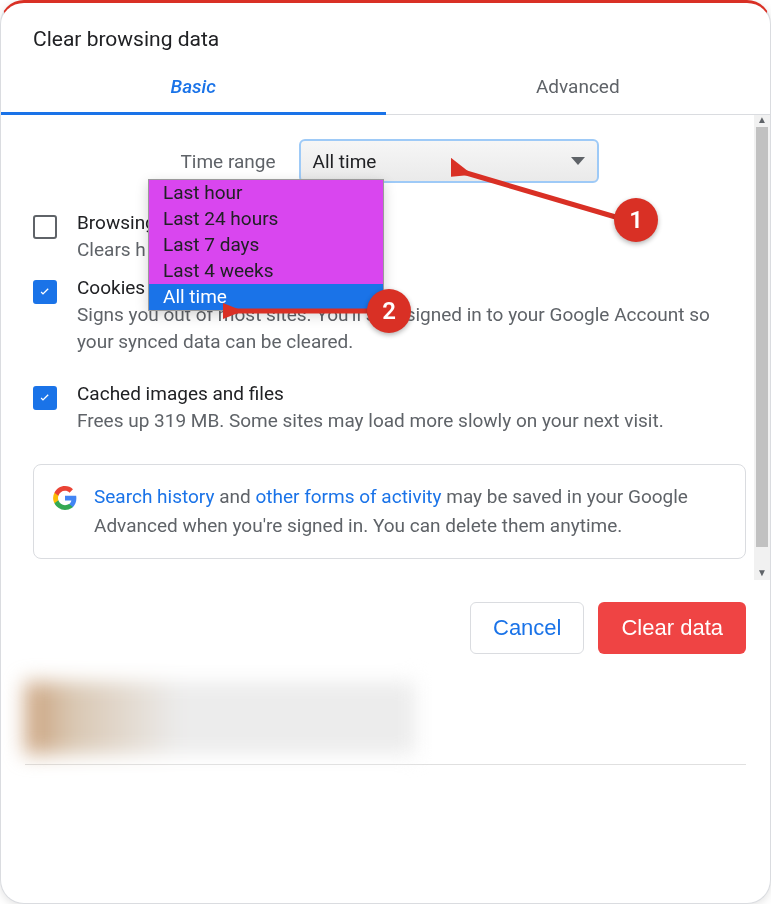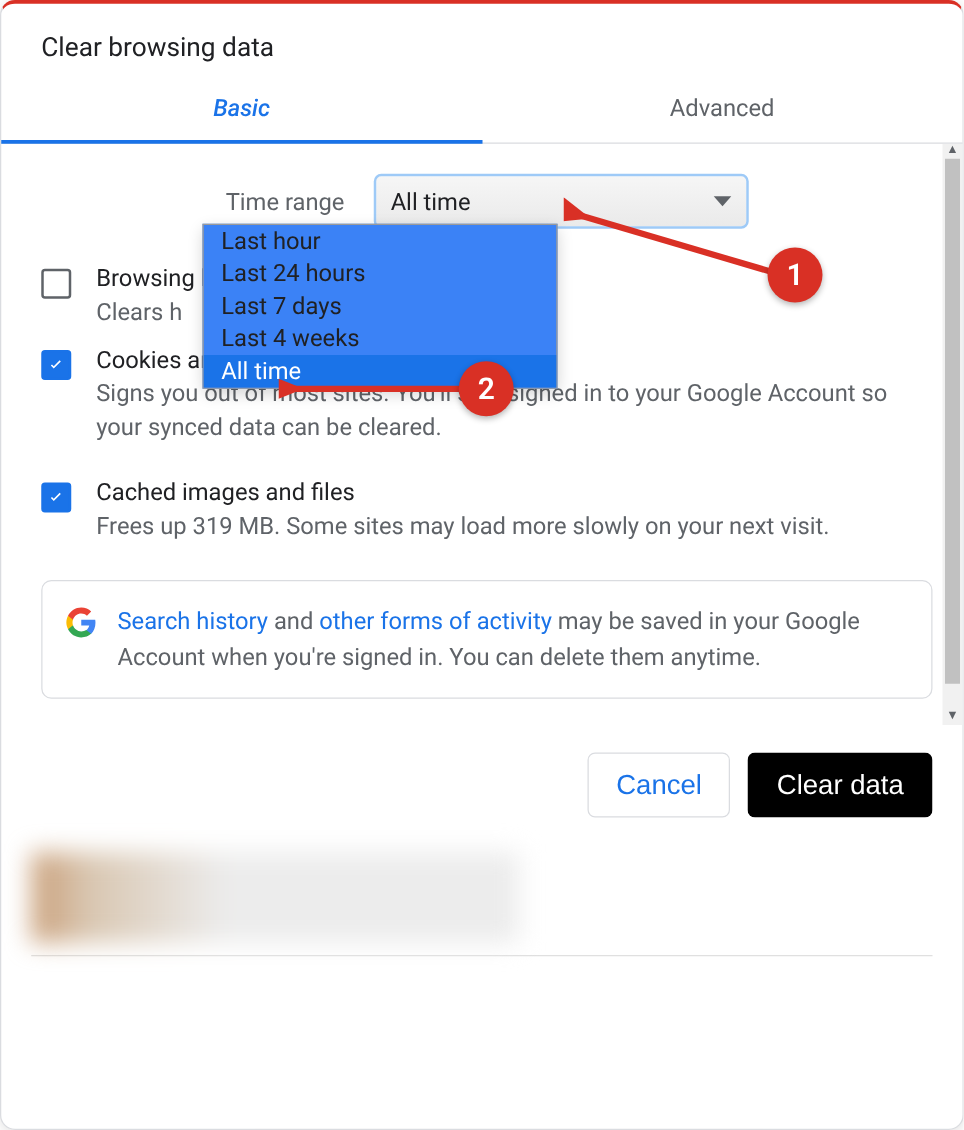--- a/index.html
+++ b/index.html
@@ -15,21 +15,21 @@
     font-size: 19px;
     color: #202124;
   }
   .dialog {
     position: relative;
     width: 771px;
     height: 904px;
     background: #fff;
     border: 1px solid #dadce0;
     border-top: 3px solid #d93025;
-    border-radius: 12px;
+    border-radius: 24px;
     box-shadow: 0 2px 10px rgba(0,0,0,.12);
   }
   .dialog-title {
     font-size: 21px;
     padding: 24px 32px 10px 32px;
     color: #202124;
   }
   .tabbar {
     display: flex;
     border-bottom: 1px solid #dadce0;
@@ -119,24 +119,24 @@
   }
   .select-box .caret {
     width: 0; height: 0;
     border-left: 7px solid transparent;
     border-right: 7px solid transparent;
     border-top: 8px solid #5f6368;
   }
 
   .dropdown {
     position: absolute;
-    left: 161px;
+    left: 147px;
     top: 64px;
-    width: 284px;
-    background: #3b82f6;
+    width: 236px;
+    background: #d946ef;
     border: 1px solid #9a9a9a;
     box-shadow: 0 4px 12px rgba(0,0,0,.18);
     z-index: 30;
   }
   .dropdown-item {
     padding: 0 14px;
     line-height: 26px;
     font-size: 19px;
     color: #202124;
     cursor: pointer;
@@ -218,21 +218,21 @@
     cursor: pointer;
     border: 1px solid transparent;
     font-weight: 500;
   }
   .btn-secondary {
     background: #fff;
     color: #1a73e8;
     border: 1px solid #dadce0;
   }
   .btn-primary {
-    background: #000000;
+    background: #ef4444;
     color: #fff;
   }
 
   .blur-block {
     margin: 6px 24px 10px 24px;
     width: 390px;
     height: 72px;
     filter: blur(10px);
     background: linear-gradient(90deg, #caa07a 0%, #d9c7b2 12%, #ececec 40%, #ececec 100%);
   }
@@ -336,21 +336,21 @@
     <div class="info-card">
       <div class="g-icon">
         <svg width="26" height="26" viewBox="0 0 48 48">
           <path fill="#4285F4" d="M45 24.5c0-1.6-.1-3.1-.4-4.5H24v8.5h11.8c-.5 2.8-2.1 5.2-4.4 6.8v5.6h7.1C42.7 37 45 31.3 45 24.5z"></path>
           <path fill="#34A853" d="M24 46c5.9 0 10.9-2 14.5-5.3l-7.1-5.6c-2 1.3-4.5 2.1-7.4 2.1-5.7 0-10.5-3.8-12.2-9H4.5v5.7C8.1 41 15.5 46 24 46z"></path>
           <path fill="#FBBC05" d="M11.8 28.2c-.4-1.3-.7-2.7-.7-4.2s.3-2.9.7-4.2v-5.7H4.5C3 17.2 2 20.5 2 24s1 6.8 2.5 9.9l7.3-5.7z"></path>
           <path fill="#EA4335" d="M24 10.8c3.2 0 6.1 1.1 8.4 3.3l6.3-6.3C34.9 4.1 29.9 2 24 2 15.5 2 8.1 7 4.5 14.1l7.3 5.7c1.7-5.2 6.5-9 12.2-9z"></path>
         </svg>
       </div>
       <div class="info-text">
-        <span class="link">Search history</span><span> and </span><span class="link">other forms of activity</span><span> may be saved in your Google Account when you're signed in. You can delete them anytime.</span>
+        <span class="link">Search history</span><span> and </span><span class="link">other forms of activity</span><span> may be saved in your Google Advanced when you're signed in. You can delete them anytime.</span>
       </div>
     </div>
 
   </div>
 
   <div class="button-row">
     <button class="btn btn-secondary">Cancel</button>
     <button class="btn btn-primary">Clear data</button>
   </div>
 

